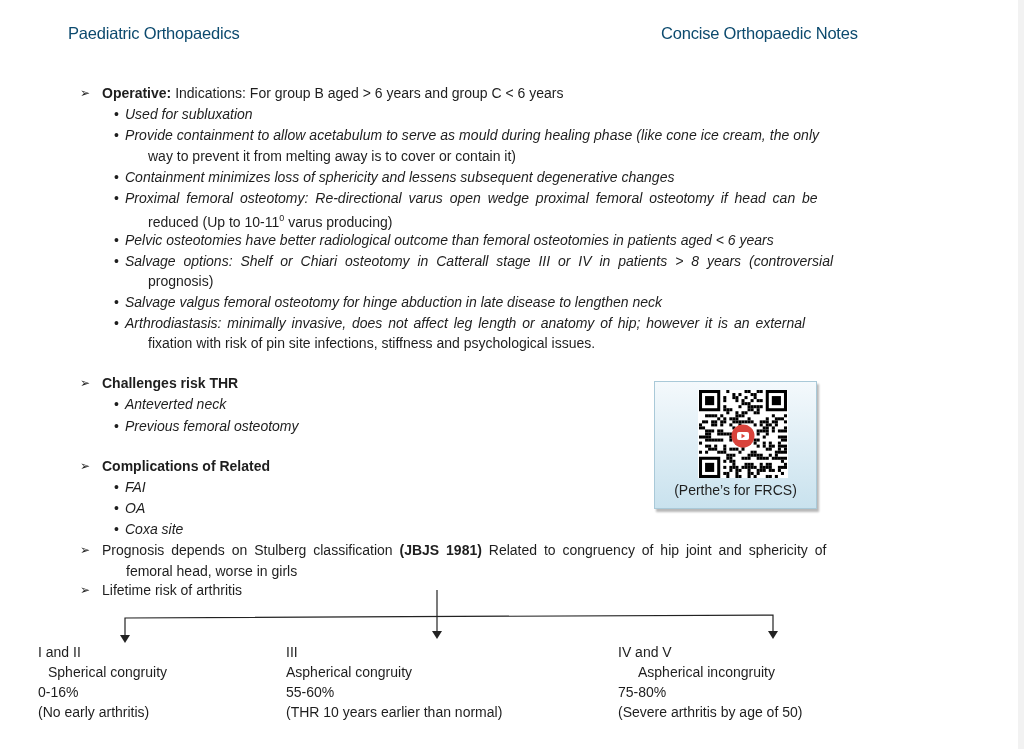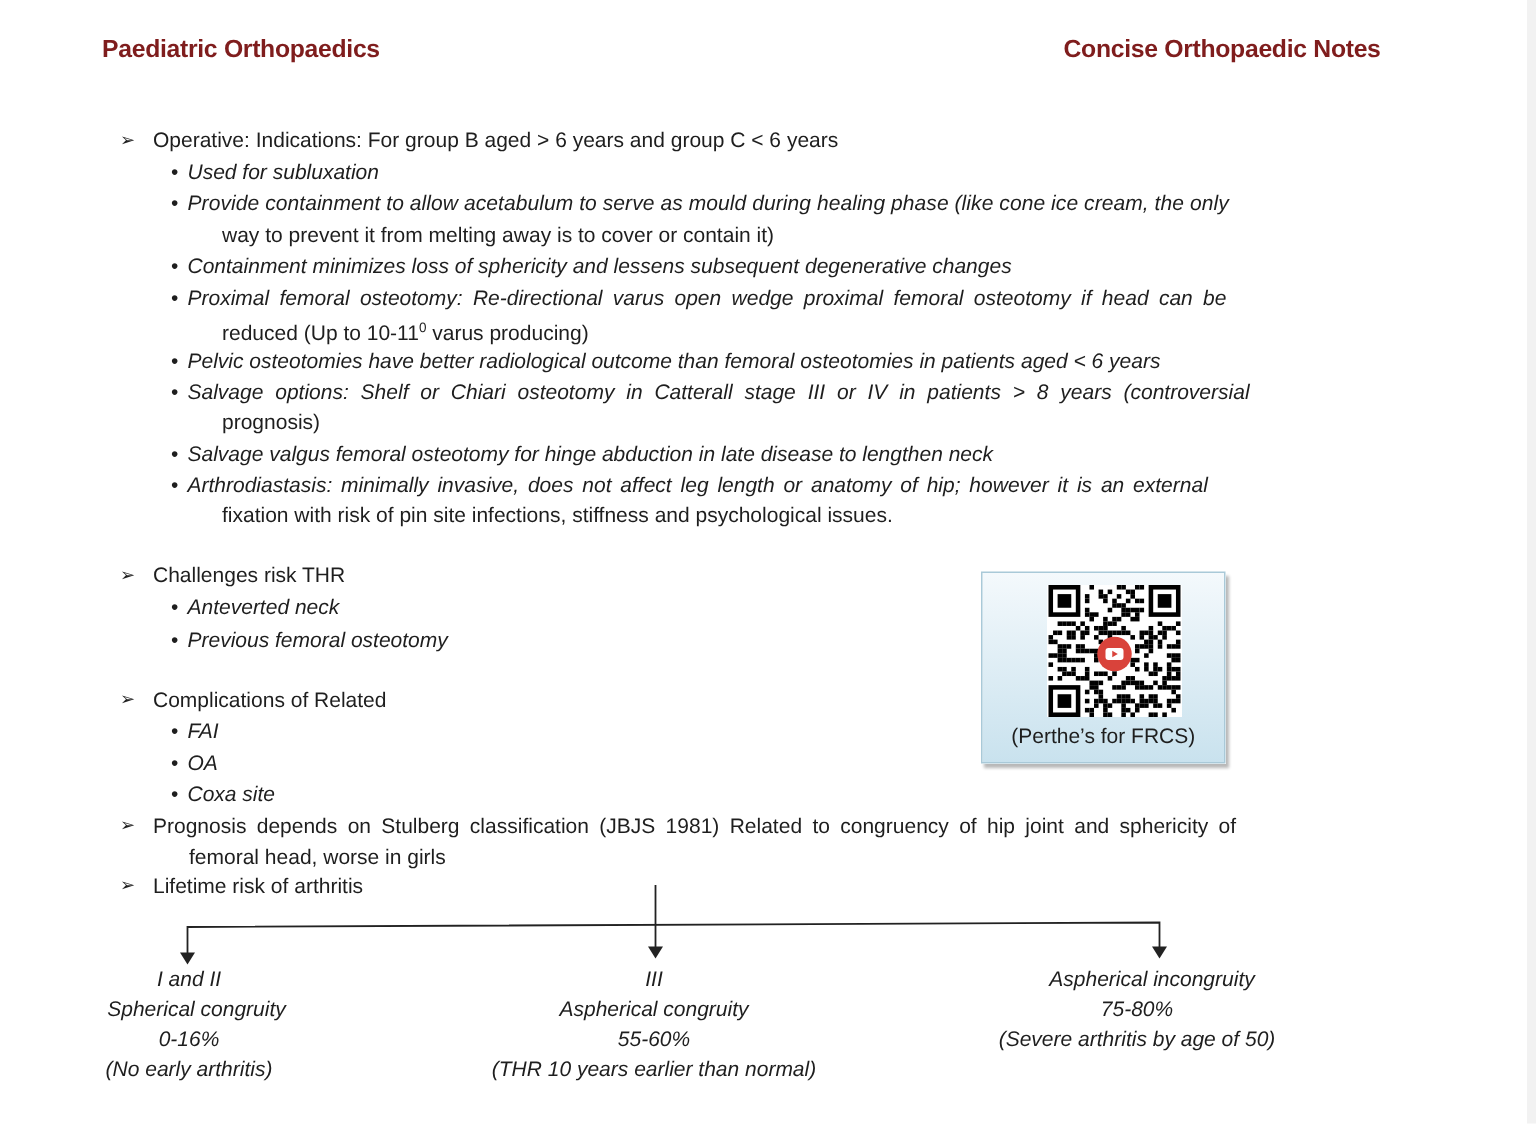--- a/index.html
+++ b/index.html
@@ -1,38 +1,38 @@
 <!DOCTYPE html>
 <html><head>
 <meta charset="utf-8">
 <style>
   html, body { margin:0; padding:0; }
   body { width:1024px; height:749px; background:#ffffff; position:relative; overflow:hidden;
          font-family:"Liberation Sans", sans-serif; color:#1e1e1e; }
   .edge { position:absolute; right:0; top:0; width:6px; height:749px; background:#f2f2f2; }
-  .hdr { position:absolute; top:24px; font-size:16.5px; color:#7f1d1d; letter-spacing:-0.2px;font-weight:bold; }
+  .hdr { position:absolute; top:24px; font-size:16.5px; color:#0c4a6e; letter-spacing:-0.2px; }
   .hdr.left { left:68px; }
-  .hdr.right { left:661px;margin-left:48px; }
+  .hdr.right { left:661px; }
   .page { position:absolute; left:0; top:0; width:1024px; font-size:14px; line-height:21px; }
   .l1 { position:absolute; left:80px; }
   .l1 .arrow { position:absolute; left:0; top:0; font-size:12px; color:#222; }
   .l1 .txt { position:absolute; left:22px; white-space:nowrap; }
   .l2 { position:absolute; left:114px; width:768px; }
   .l2 .bul { position:absolute; left:0; top:0; }
   .l2 .txt { display:block; margin-left:11px; text-align:justify;font-style:italic; }
   .l2 .txt.one { white-space:nowrap; text-align:left; }
   .cont { position:absolute; left:148px; width:734px; text-align:justify; white-space:nowrap; }
-  b { font-weight:normal; }
+  b { font-weight:bold; }
   .qrbox { position:absolute; left:654px; top:381px; width:161px; height:126px;
            background:linear-gradient(#f4f9fc, #c9e2ee); border:1px solid #a9c9d8;
            box-shadow:2px 3px 2px #b8b8b8; }
   .qrbox .qr { position:absolute; left:43px; top:8px; width:90px; height:88px; background:#fff; }
   .qrbox .cap { position:absolute; left:0; width:161px; top:100px; text-align:center; font-size:14px; }
   .tree { position:absolute; left:0; top:0; width:1024px; height:749px; pointer-events:none; }
-  .node { position:absolute; text-align:center; font-size:14px; line-height:20px; white-space:nowrap;font-style:italic; }
+  .node { position:absolute; text-align:left; font-size:14px; line-height:20px; white-space:nowrap; }
 </style>
 </head>
 <body>
 
 <div class="edge"></div>
 
 <div class="hdr left">Paediatric Orthopaedics</div>
 <div class="hdr right">Concise Orthopaedic Notes</div>
 
 <div class="page">
@@ -434,16 +434,17 @@
   <div style="margin-left:-10px">0-16%</div>
   <div style="margin-left:-10px">(No early arthritis)</div>
 </div>
 <div class="node" style="left:286px; width:300px; top:642px">
   <div>III</div>
   <div>Aspherical congruity</div>
   <div>55-60%</div>
   <div>(THR 10 years earlier than normal)</div>
 </div>
 <div class="node" style="left:638px; width:260px; top:642px">
+  <div style="margin-left:-20px">IV and V</div>
   <div>Aspherical incongruity</div>
   <div style="margin-left:-20px">75-80%</div>
   <div style="margin-left:-20px">(Severe arthritis by age of 50)</div>
 </div>
 
 </body></html>

